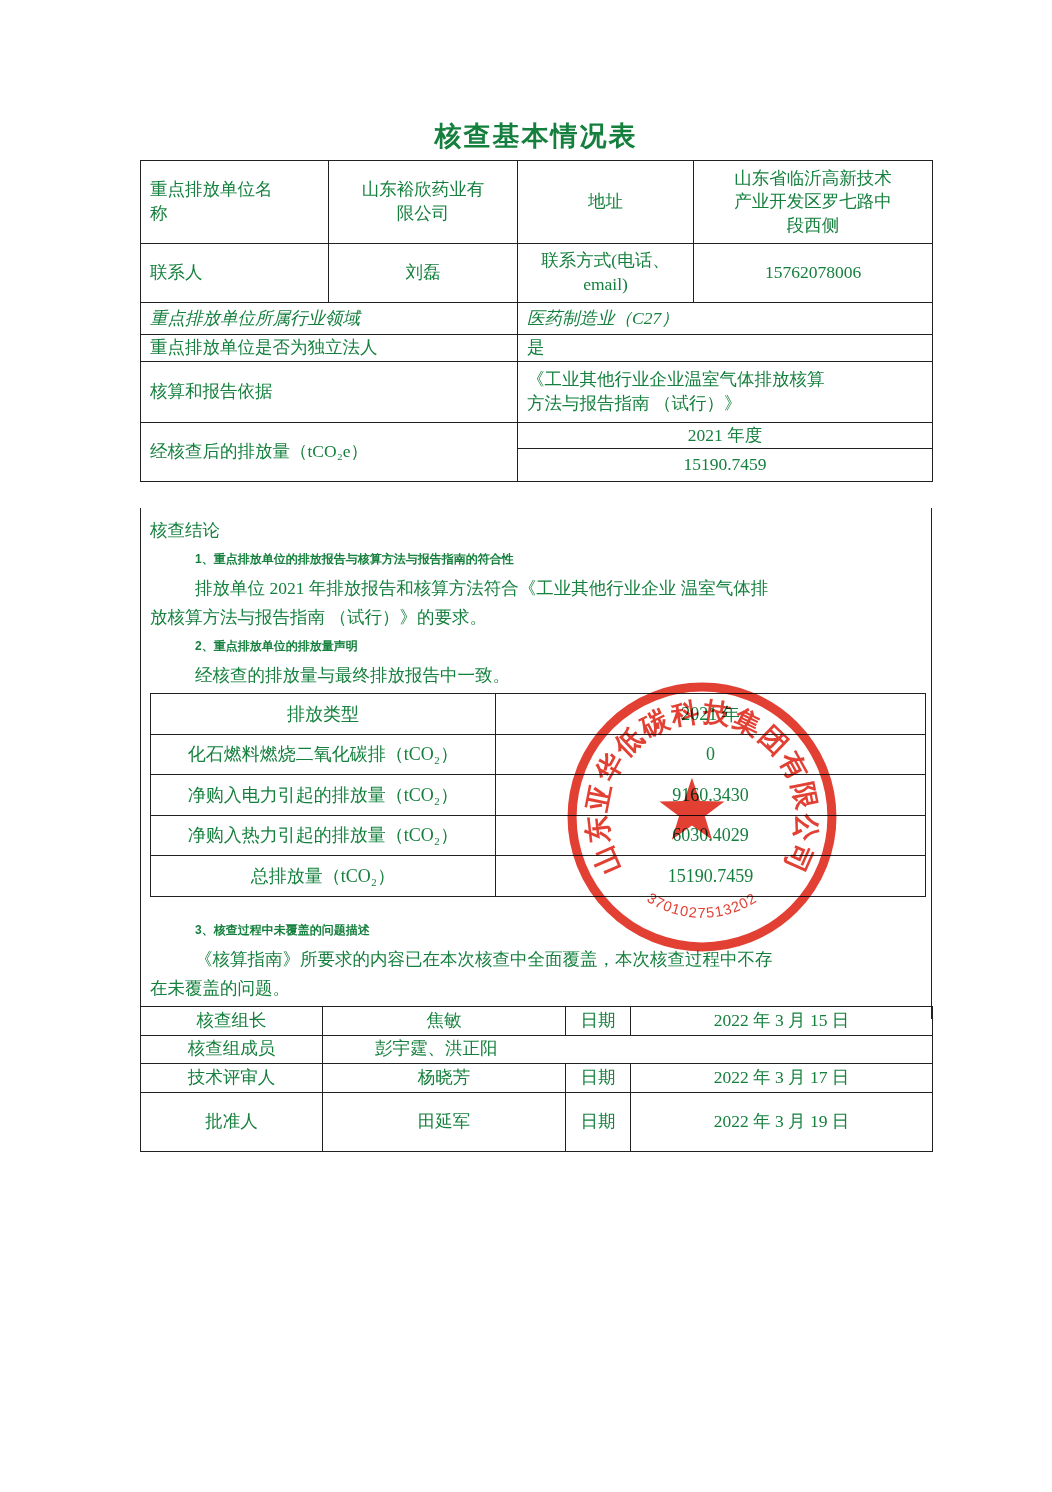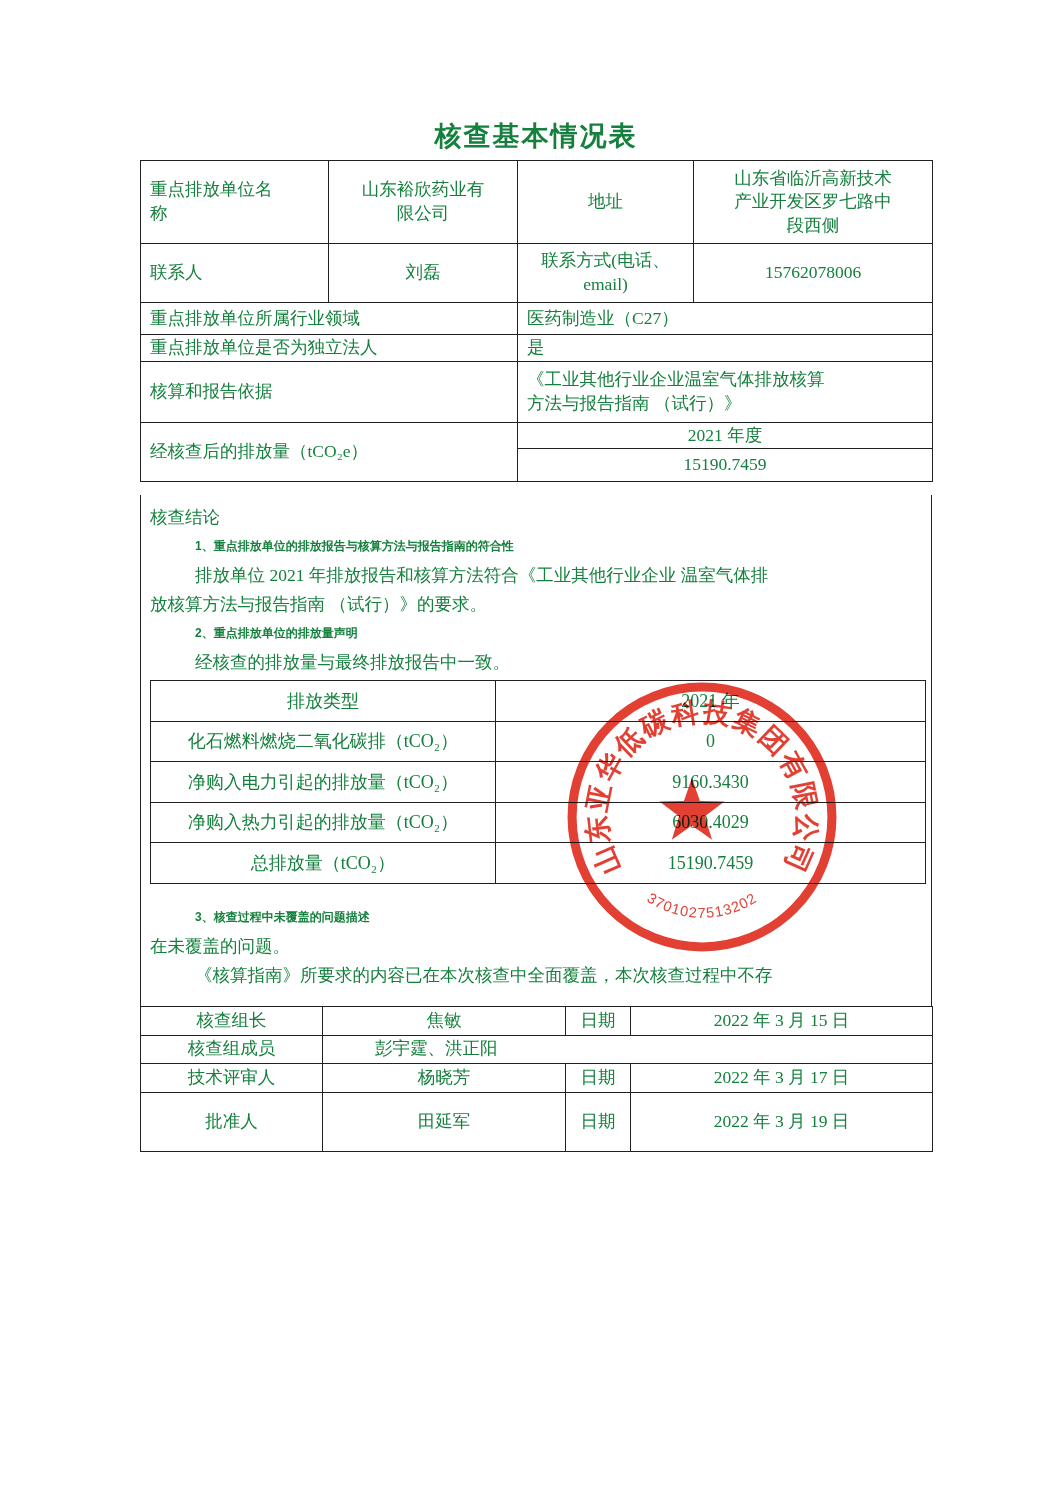--- a/index.html
+++ b/index.html
@@ -13,30 +13,30 @@
     position:absolute;top:118px;left:140px;width:792px;
     text-align:center;font-size:27px;font-weight:bold;letter-spacing:2px;
     font-family:"Liberation Sans","DejaVu Sans",sans-serif;
   }
   table{border-collapse:collapse;table-layout:fixed;}
   td{border:1.5px solid #212121;font-size:17.5px;line-height:1.35;
      padding:1px 6px;vertical-align:middle;overflow:hidden;}
   .t-main{position:absolute;top:160px;left:140px;width:792px;}
   .t-main .r1 td{height:83px;}
   .t-main .r2 td{height:59px;}
-  .t-main .r3 td{height:32px;}
+  .t-main .r3 td{height:32px;font-style:italic;}
   .t-main .r4 td{height:23px;}
   .t-main .r5 td{height:61px;}
   .t-main .r6a td{height:25px;}
   .t-main .r6b td{height:33px;}
   .cl{text-align:left;padding-left:9px;}
   .cc{text-align:center;}
   
   .conclusion{
-    position:absolute;top:495px;left:140px;width:792px;height:511px;
+    position:absolute;top:508px;left:140px;width:792px;height:511px;
     border-left:1.5px solid #212121;border-right:1.5px solid #212121;
     padding-top:8px;
   }
   .c-line{font-size:17.5px;line-height:29px;padding-left:9px;white-space:nowrap;}
   .c-line.ind{padding-left:54px;}
   .c-line.bold{
     font-weight:bold;font-size:12px;
     font-family:Liberation Sans, sans-serif;
   }
   .t-emission{margin:3px 0 0 9px;width:775px;border-radius:24px;}
@@ -151,22 +151,22 @@
         <td>6030.4029</td>
       </tr>
       <tr>
         <td class="elabel">总排放量（tCO₂）</td>
         <td>15190.7459</td>
       </tr>
     </tbody>
       </table>
 
     <div class="c-line ind bold after-table">3、核查过程中未覆盖的问题描述</div>
+    <div class="c-line ind">《核算指南》所要求的内容已在本次核查中全面覆盖，本次核查过程中不存</div>
     <div class="c-line">在未覆盖的问题。</div>
-    <div class="c-line ind">《核算指南》所要求的内容已在本次核查中全面覆盖，本次核查过程中不存</div>
   </div>
 
   <svg class="stamp" viewBox="0 0 280 280">
     <circle cx="140" cy="140" r="129" fill="none" stroke="#df2518" stroke-width="9"></circle>
     <polygon fill="#df2518" points="130,101 137.9,124.1 162.3,124.5 142.8,139.2 150,162.5 130,148.5 110,162.5 117.2,139.2 97.7,124.5 122.1,124.1"></polygon>
     <defs>
       <path id="arcTop" d="M 62.2 194.5 A 95 95 0 1 1 217.8 194.5" fill="none"></path>
       <path id="arcBot" d="M 82.6 221.9 A 100 100 0 0 0 197.4 221.9" fill="none"></path>
     </defs>
     <text fill="#df2518" font-size="27" font-weight="bold" letter-spacing="2" font-family="Liberation Serif, DejaVu Serif, serif">

